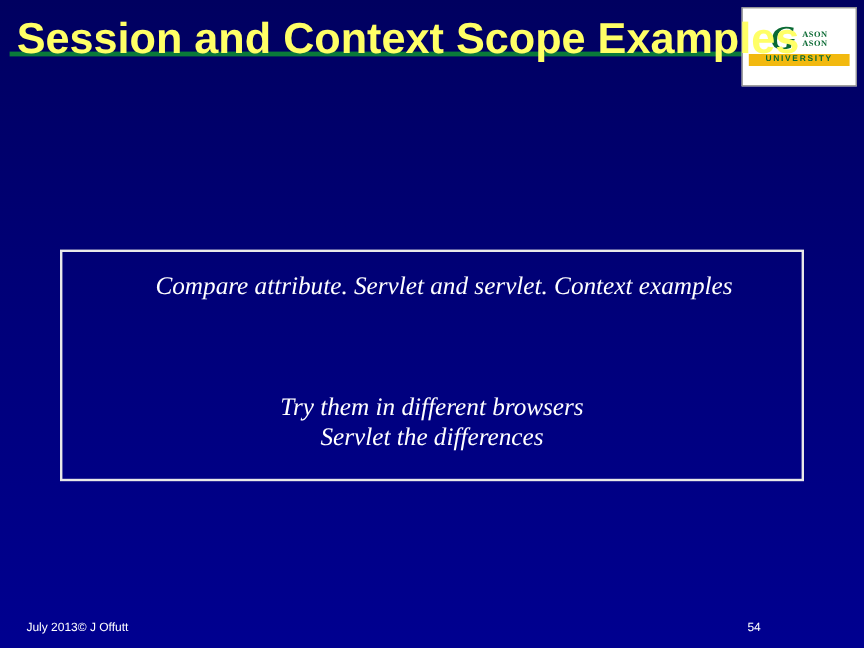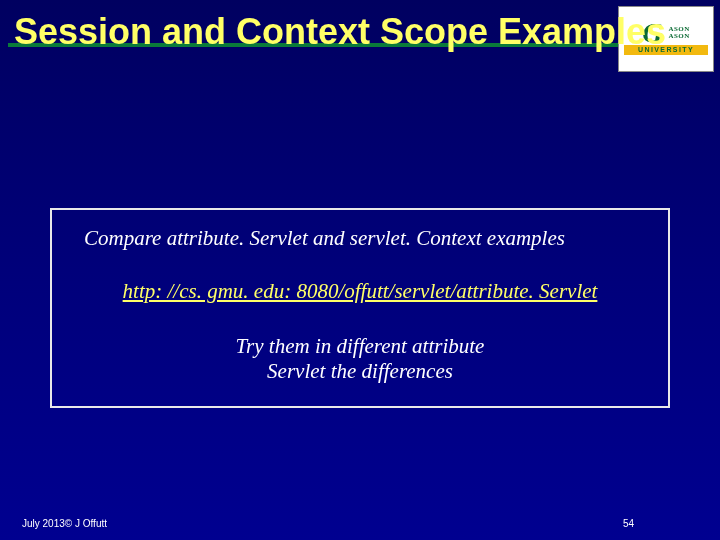--- a/index.html
+++ b/index.html
@@ -83,21 +83,21 @@
     top: 208px;
     left: 50px;
     width: 620px;
     border: 2px solid #e8e8e8;
     padding: 16px 12px 22px 12px;
   }
   .intro {
     color: #fff;
     font-style: italic;
     font-size: 21px;
-    text-align: left;
+    text-align: center;
     margin-bottom: 28px;
     margin-left: 20px;
     font-family: "Times New Roman", Times, serif;
   }
   .links {
     text-align: center;
     margin-bottom: 30px;
   }
   .links a {
     color: #ffff66;
@@ -146,24 +146,24 @@
     </div>
   </div>
   <div class="bar">UNIVERSITY</div>
 </div>
 
 <div class="title">Session and Context Scope Examples</div>
 
 <div class="content-box">
   <div class="intro">Compare attribute. Servlet and servlet. Context examples</div>
   <div class="links">
-    <a href="#">http: //cs. gmu. edu: 8080/offutt/servlet/attribute. Servlet</a><br>
+    <br>
   </div>
   <div class="try">
-    <span>Try them in different attribute</span><br>
+    <span>Try them in different browsers</span><br>
     <span>Servlet the differences</span>
   </div>
 </div>
 
 <div class="footer">
   <div class="date">July 2013</div>
   <div class="copy">© J Offutt</div>
   <div class="page">54</div>
 </div>
 

